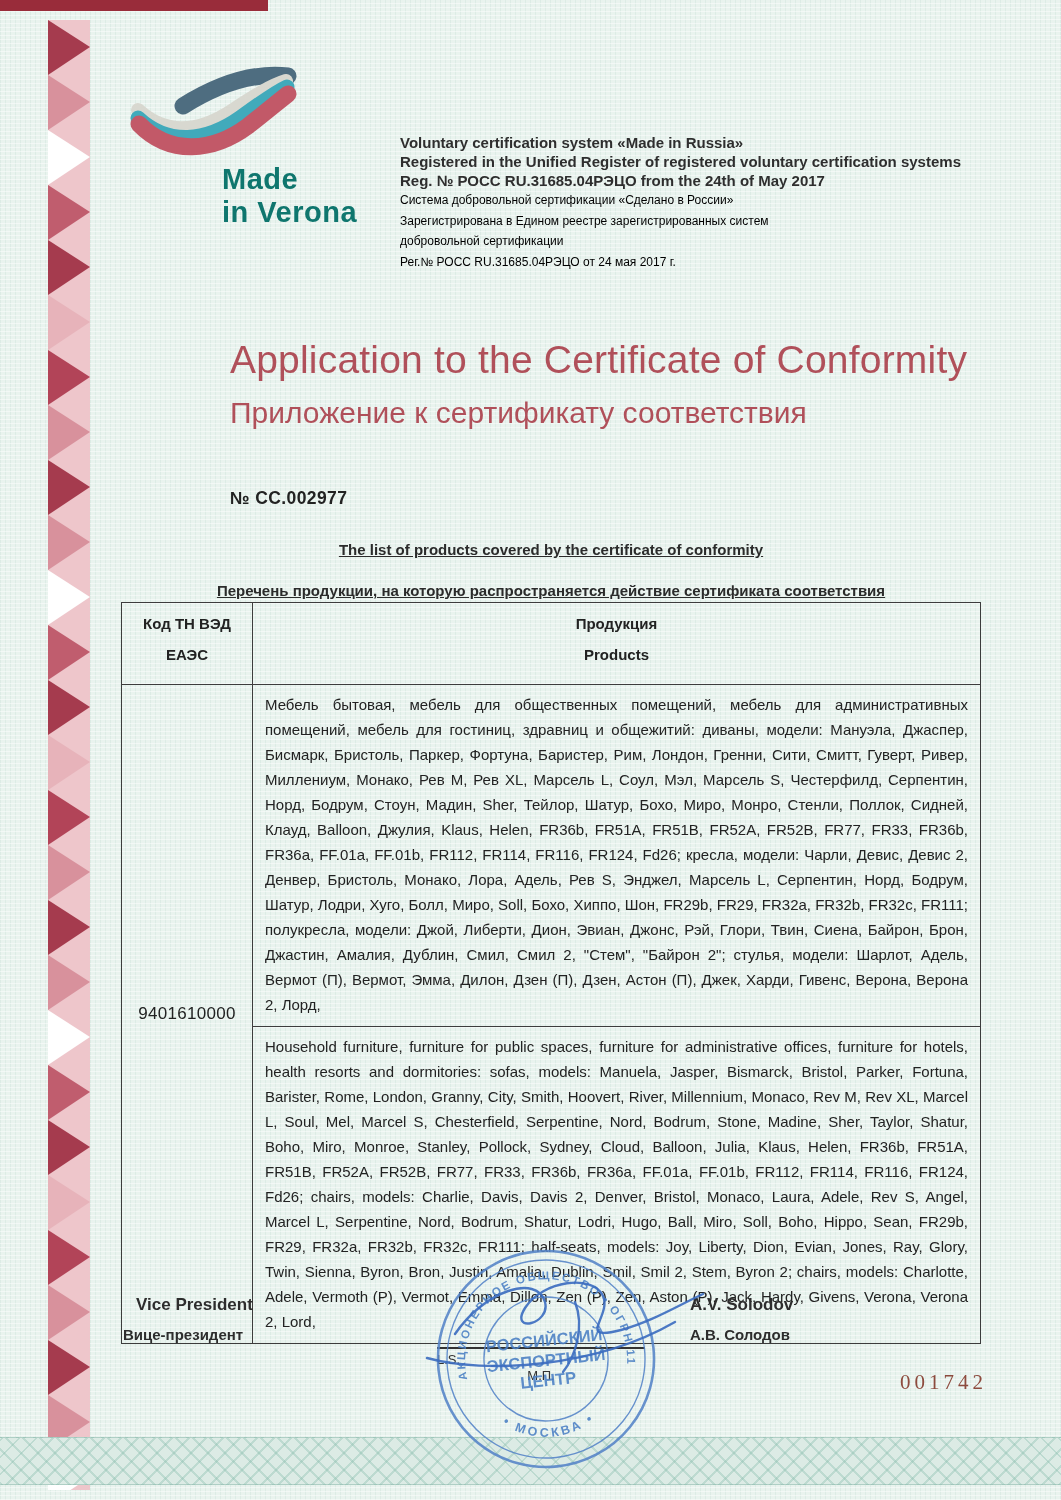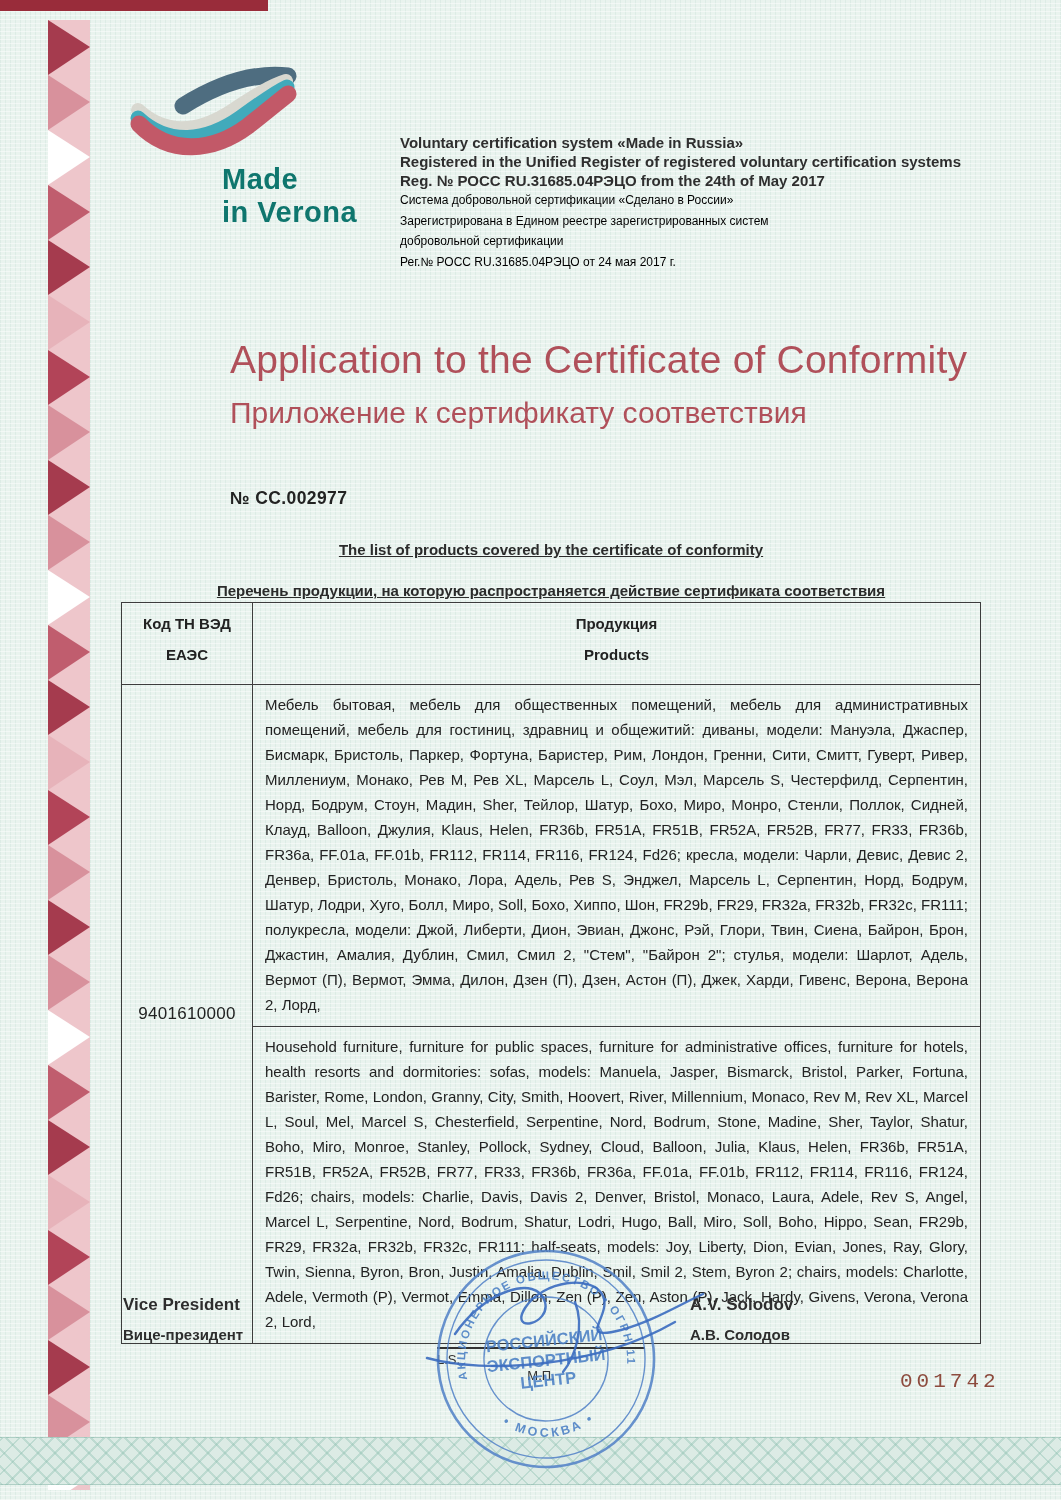--- a/index.html
+++ b/index.html
@@ -45,32 +45,32 @@
     border-top:1.4px solid #3c3c3c; border-left:1.4px solid #3c3c3c;
     color:#222;
   }
   .cell{ border-right:1.4px solid #3c3c3c; border-bottom:1.4px solid #3c3c3c; }
   .cell.h{ text-align:center; font-weight:bold; font-size:15px; padding-top:12px; }
   .cell.h div{ margin-bottom:14px; }
   .cell.code{ grid-row:2/4; display:flex; align-items:center; justify-content:center; font-size:17px; letter-spacing:.3px;}
   .cell.para{ padding:7px 12px 9px 12px; font-size:15px; line-height:25px; text-align:justify; }
 
   
-  .pos-en{ left:123px; top:1295px; font-size:17px; font-weight:bold; color:#2d2d2d;}
+  .pos-en{ left:136px; top:1295px; font-size:17px; font-weight:bold; color:#2d2d2d;}
   .pos-ru{ left:123px; top:1326px; font-size:15px; font-weight:bold; color:#2d2d2d;}
   .name-en{ left:690px; top:1295px; font-size:17px; font-weight:bold; color:#2d2d2d;}
   .name-ru{ left:690px; top:1326px; font-size:15px; font-weight:bold; color:#2d2d2d;}
   .sig-line{ left:437px; top:1347px; width:208px; height:2px; background:#333; }
   .ls{ left:437px; top:1352px; width:208px; text-align:left; font-size:13px; color:#333;}
   .mp{ left:437px; top:1368px; width:208px; text-align:center; font-size:13px; color:#333;}
 
   .stamp{ left:430px; top:1243px; opacity:.88; transform:rotate(-6deg);}
   .autograph{ left:425px; top:1272px; }
 
-  .serial{ left:900px; top:1370px; font-family:Liberation Mono, monospace; font-size:21px; color:#8d4b3e; letter-spacing:4px;}
+  .serial{ left:900px; top:1370px; font-family:Liberation Serif, serif; font-size:21px; color:#8d4b3e; letter-spacing:4px;}
 
   
   .bottom-band{
     left:0; top:1437px; width:1061px; height:48px;
     background-color:#dcebe5;
     background-image:
       repeating-linear-gradient(45deg, rgba(140,190,175,.38) 0 2px, transparent 2px 12px),
       repeating-linear-gradient(-45deg, rgba(140,190,175,.38) 0 2px, transparent 2px 12px);
     border-top:1px solid rgba(130,180,165,.5);
     border-bottom:1px solid rgba(130,180,165,.5);

